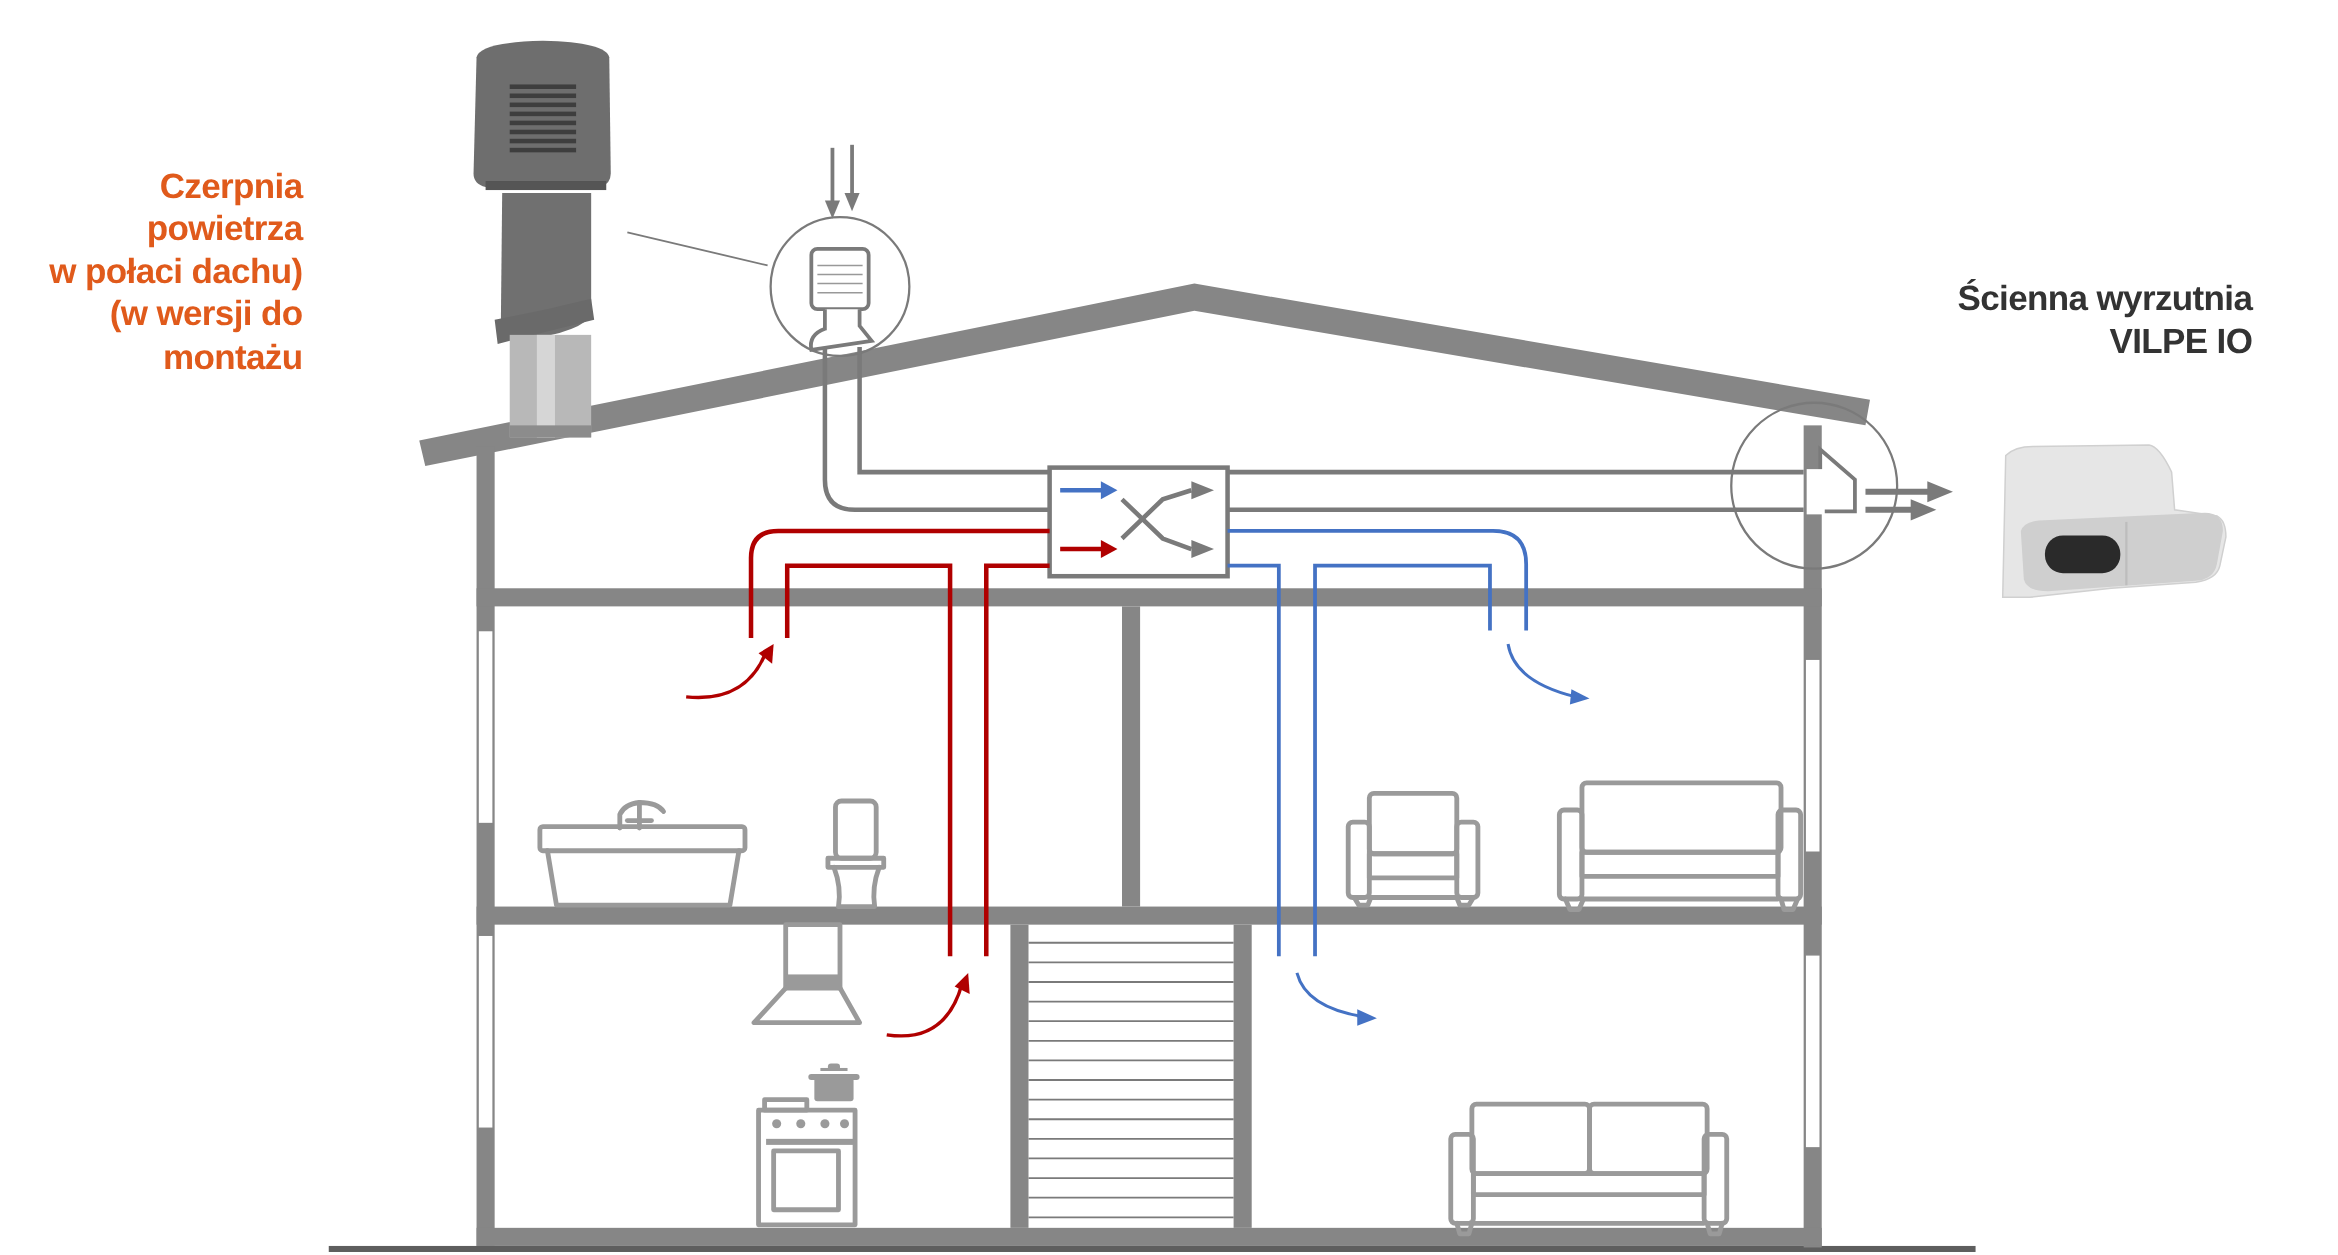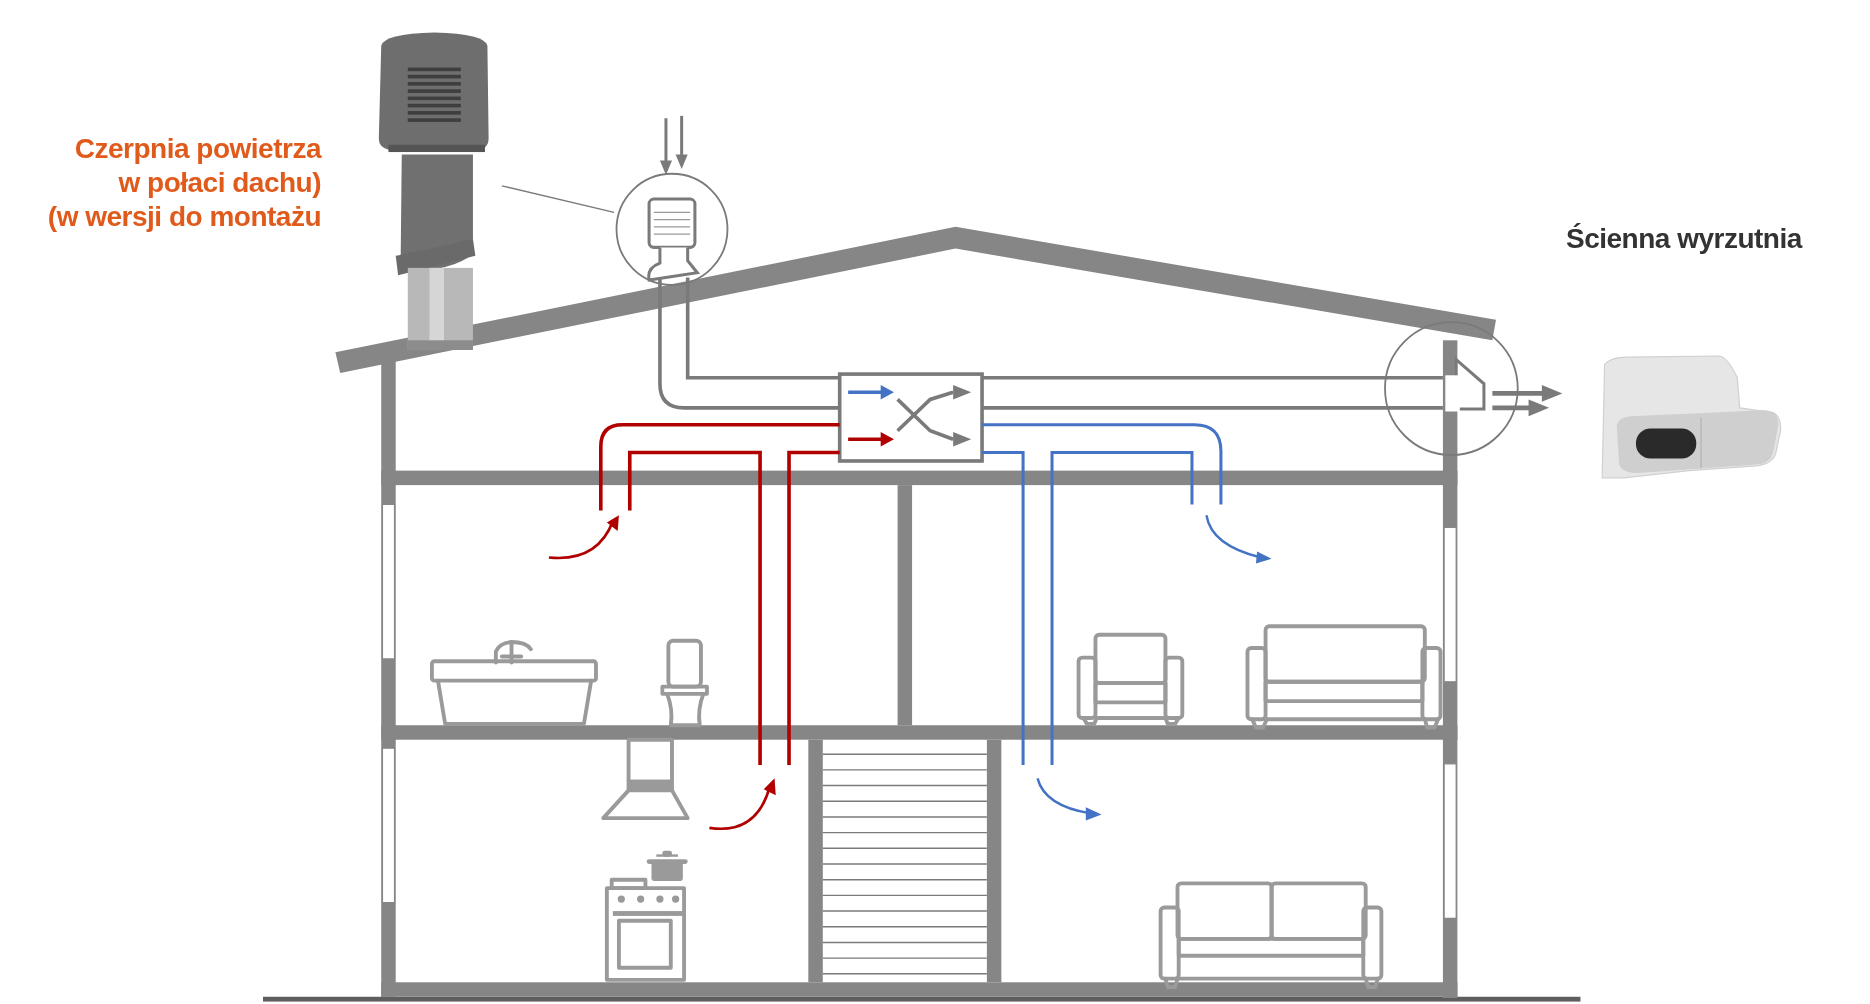--- a/index.html
+++ b/index.html
@@ -1,19 +1,19 @@
 <!DOCTYPE html>
 <html><head>
 <meta charset="utf-8">
 <style>
   html, body { margin:0; padding:0; background:#ffffff; }
   body { width:1870px; height:1004px; position:relative; overflow:hidden; font-family:"Liberation Sans", sans-serif; }
   #stage { position:absolute; left:0; top:0; width:1870px; height:1004px; }
   .label { position:absolute; font-family:"Liberation Sans", sans-serif; font-weight:bold; line-height:1.22; letter-spacing:-0.5px; }
-  #intake-label { right:1549px; top:132px; text-align:right; font-size:28px; }
+  #intake-label { right:1628px; top:132px; text-align:right; font-size:28px; }
   #outlet-label { left:1566px; top:222px; text-align:right; font-size:28px; }
   .wall { fill:#868686; }
   .furn { fill:none; stroke:#9a9a9a; stroke-width:3.2; stroke-linejoin:round; stroke-linecap:round; }
   .furnfill { fill:#9a9a9a; }
   .red { fill:none; stroke:#b00000; stroke-width:3; }
   .blue { fill:none; stroke:#4472c4; stroke-width:2.5; }
   .grayduct { fill:none; stroke:#7a7a7a; stroke-width:3; }
 </style>
 </head>
 <body>
@@ -217,13 +217,14 @@
 </svg>
 
 <div id="intake-label" class="label" style="color: rgb(224, 90, 27);">
   <div>Czerpnia powietrza</div>
   <div>w połaci dachu)</div>
   <div>(w wersji do montażu</div>
 </div>
 
 <div id="outlet-label" class="label" style="color: rgb(51, 51, 51);">
   <div>Ścienna wyrzutnia</div>
+  <div>VILPE IO</div>
 </div>
 
 </body></html>

